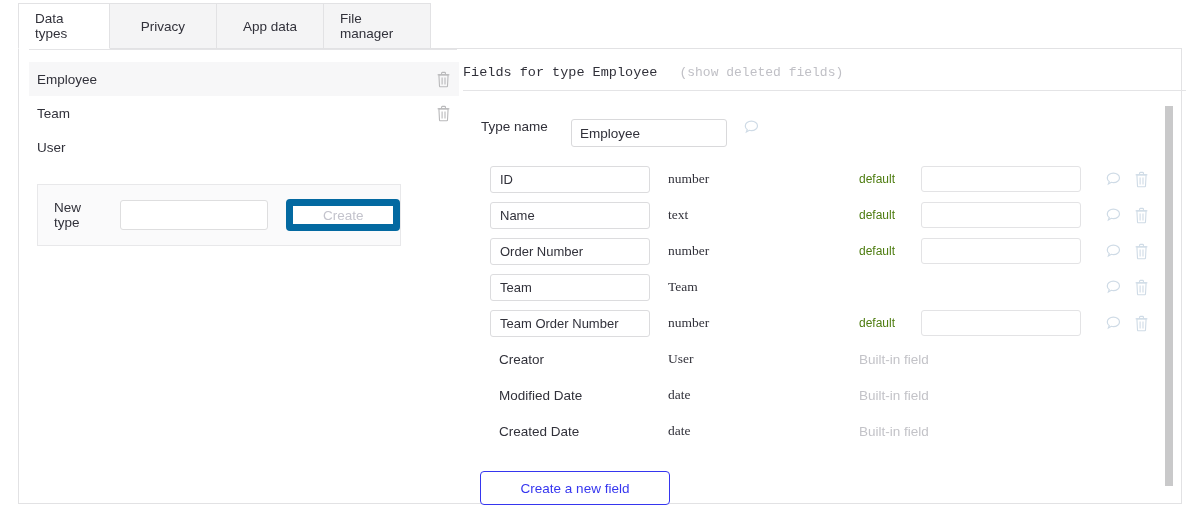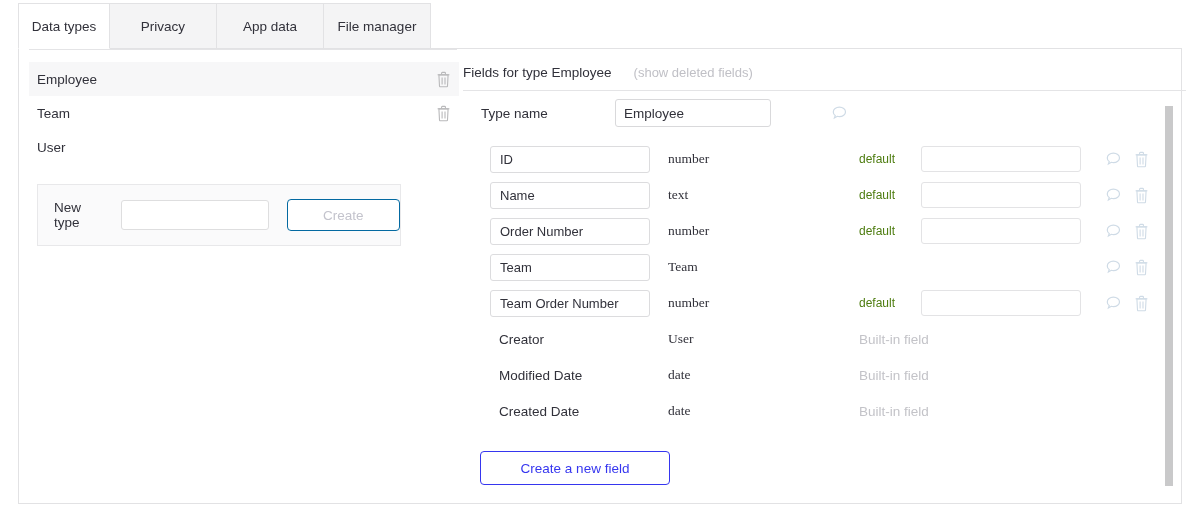--- a/index.html
+++ b/index.html
@@ -37,21 +37,21 @@
     align-items: center;
     justify-content: center;
     font-size: 13.5px;
     color: #31313a;
     background: #f4f4f5;
     border: 1px solid #e2e2e4;
     border-bottom: 1px solid #e2e2e4;
     margin-left: -1px;
     box-sizing: border-box;
     height: 46px;
-    padding: 0 8px;
+    padding: 0 16px;
     cursor: pointer;
     user-select: none;
   }
   .tab.active {
     background: #ffffff;
     border-bottom-color: #ffffff;
     position: relative;
     z-index: 3;
     margin-left: 0;
   }
@@ -136,21 +136,21 @@
     outline: none;
     font-family: "Liberation Sans", sans-serif;
     font-size: 13px;
     padding: 0 8px;
     color: #31313a;
   }
   .create-btn {
     margin-left: 18px;
     width: 120px;
     height: 32px;
-    border: 1px solid #0369a1;
+    border: 7px solid #0369a1;
     border-radius: 4px;
     background: #ffffff;
     color: #c3c3cc;
     font-size: 13.5px;
     font-family: "Liberation Sans", sans-serif;
     cursor: pointer;
   }
 
   
   .vsep {
@@ -167,43 +167,43 @@
     position: absolute;
     left: 444px;
     top: 0;
     right: 0;
     bottom: 0;
   }
   .right-head {
     display: flex;
     align-items: flex-start;
     padding: 16px 0 10px 0;
+    font-family: Liberation Mono, monospace;
   }
   .right-title {
     font-size: 13.5px;
     color: #31313a;
   }
   .show-deleted {
     font-size: 13px;
     color: #c0c0c6;
     margin-left: 22px;
     cursor: pointer;
   }
   .hr-right {
     height: 1px;
     background: #e4e4e6;
     width: 723px;
   }
 
   .typename-row {
     display: flex;
-    align-items: center;
-    margin-top: 8px;
+    align-items: flex-start;
+    margin-top: 28px;
     margin-left: 18px;
-    gap: 44px;
   }
   .typename-label {
     font-size: 13.5px;
     color: #31313a;
     width: 90px;
   }
   .typename-input {
     width: 156px;
     height: 28px;
     border: 1px solid #d9d9db;

